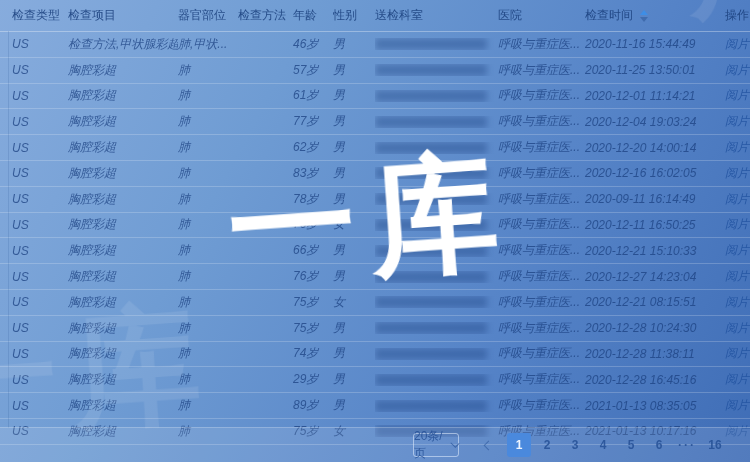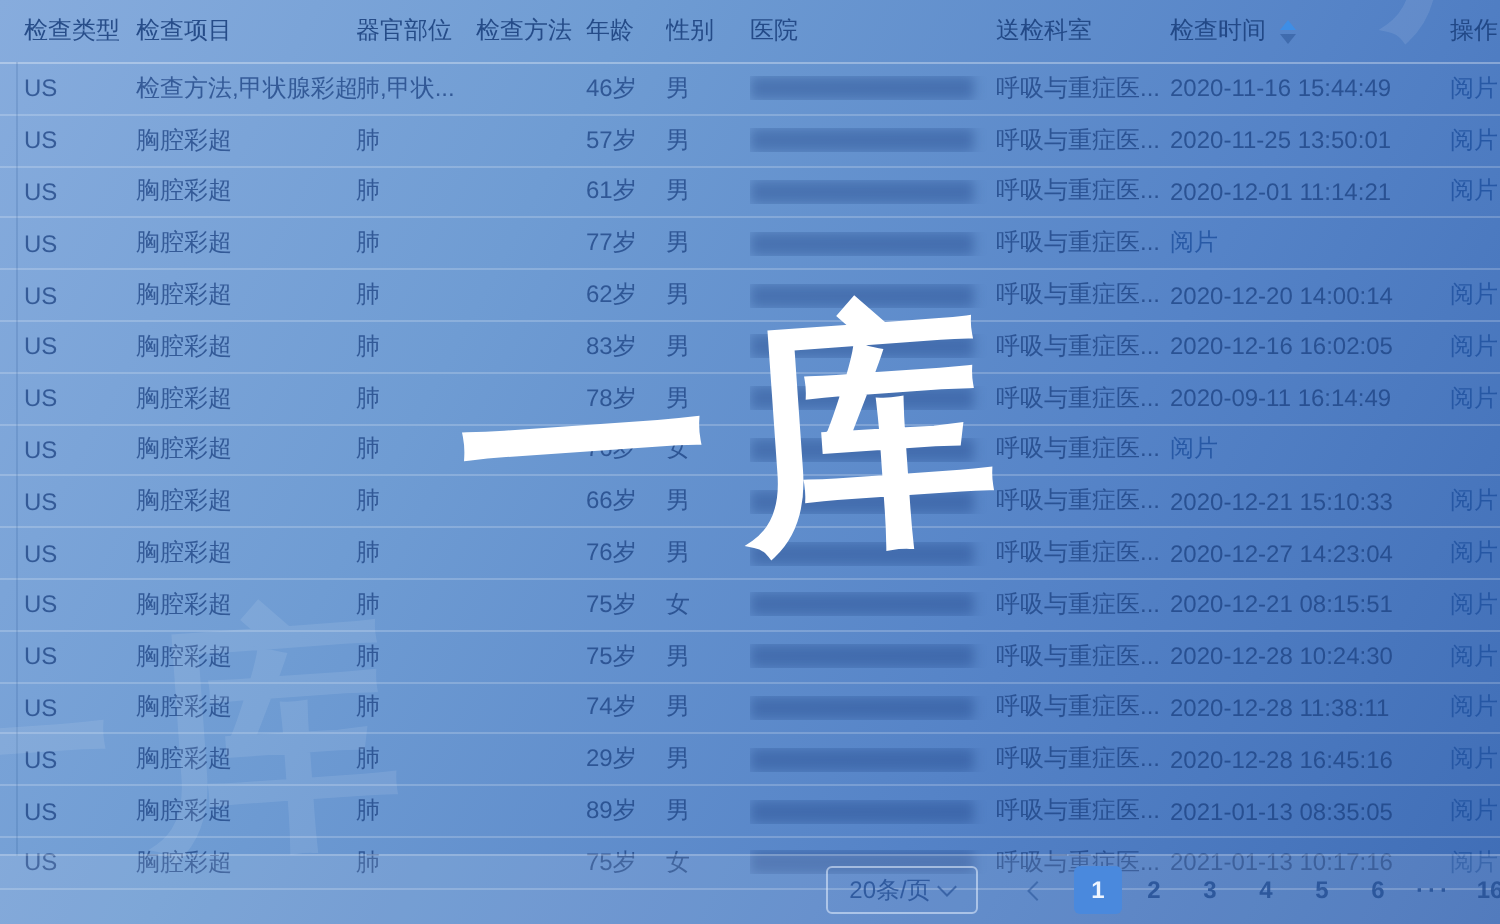--- a/index.html
+++ b/index.html
@@ -13,21 +13,21 @@
     display:grid;
     grid-template-columns:56px 110px 60px 55px 40px 42px 123px 87px 140px 60px;
     padding-left:12px;align-items:center;
   }
   .thead{height:31px;border-bottom:1px solid rgba(255,255,255,.32);}
   .th{
     font-size:12px;font-weight:400;color:rgba(26,64,125,.88);
     white-space:nowrap;overflow:hidden;display:flex;align-items:center;gap:5px;
     padding-right:6px;
   }
-  .trow{height:24.8px;border-bottom:1px solid rgba(255,255,255,.20);}
+  .trow{height:24.8px;border-bottom:1px solid rgba(255,255,255,.20);font-style:italic;}
   .td{
     font-size:12px;color:rgba(28,66,130,.75);
     white-space:nowrap;overflow:hidden;padding-right:6px;
   }
   .redact{
     width:112px;height:12px;border-radius:2px;
     background:rgba(25,62,128,.38);filter:blur(3px);
   }
   .link{color:rgba(33,82,160,.85);cursor:pointer;}
   .left-hairline{position:absolute;left:8px;top:31px;bottom:34px;width:1px;background:rgba(46,86,150,.18);}
@@ -43,21 +43,21 @@
   }
   .wm-ghost{position:absolute;z-index:4;font-size:128px;font-weight:800;letter-spacing:14px;line-height:1;
     color:#ffffff;opacity:.09;transform:rotate(-4deg);white-space:nowrap;pointer-events:none;}
   
   .pagebar{
     position:absolute;left:0;right:0;bottom:0;height:34px;
     background:rgba(255,255,255,.10);border-top:1px solid rgba(255,255,255,.22);
   }
   .pager{position:absolute;left:413px;top:5px;display:flex;align-items:center;height:24px;}
   .sizer{
-    width:76px;height:24px;box-sizing:border-box;border:1px solid rgba(230,240,255,.55);
+    width:46px;height:24px;box-sizing:border-box;border:1px solid rgba(230,240,255,.55);
     border-radius:3px;display:flex;align-items:center;justify-content:center;gap:5px;
     color:rgba(35,78,148,.80);font-size:12px;margin-right:22px;cursor:pointer;
   }
   .chev{display:inline-block;width:6px;height:6px;border-left:1.4px solid currentColor;border-bottom:1.4px solid currentColor;}
   .chev-down{transform:rotate(-45deg);margin-top:-3px;color:rgba(35,78,148,.65);}
   .chev-left{transform:rotate(45deg);}
   .nav-btn{width:14px;height:24px;display:flex;align-items:center;justify-content:center;color:rgba(38,82,150,.55);cursor:pointer;}
   .nav-prev{margin-right:12px;}
   .pg{
     width:24px;height:24px;line-height:24px;text-align:center;border-radius:3px;
@@ -86,24 +86,24 @@
       <div class="th">
         <span>检查方法</span>
       </div>
       <div class="th">
         <span>年龄</span>
       </div>
       <div class="th">
         <span>性别</span>
       </div>
       <div class="th">
+        <span>送检科室</span>
+      </div>
+      <div class="th">
         <span>医院</span>
-      </div>
-      <div class="th">
-        <span>送检科室</span>
       </div>
       <div class="th">
         <span>检查时间</span>
         <span class="sort">
           <i class="tri-up"></i>
           <i class="tri-down"></i>
         </span>
       </div>
       <div class="th">
         <span>操作</span>
@@ -156,20 +156,21 @@
         <div class="td">US</div>
         <div class="td">胸腔彩超</div>
         <div class="td">肺</div>
         <div class="td"></div>
         <div class="td">77岁</div>
         <div class="td">男</div>
         <div class="td">
           <div class="redact"></div>
         </div>
         <div class="td">呼吸与重症医...</div>
+        <div class="td">2020-12-04 19:03:24</div>
         <div class="td"><span class="link">阅片</span></div>
       </div>
       <div class="trow grid">
         <div class="td">US</div>
         <div class="td">胸腔彩超</div>
         <div class="td">肺</div>
         <div class="td"></div>
         <div class="td">62岁</div>
         <div class="td">男</div>
         <div class="td">
@@ -211,20 +212,21 @@
         <div class="td">US</div>
         <div class="td">胸腔彩超</div>
         <div class="td">肺</div>
         <div class="td"></div>
         <div class="td">76岁</div>
         <div class="td">女</div>
         <div class="td">
           <div class="redact"></div>
         </div>
         <div class="td">呼吸与重症医...</div>
+        <div class="td">2020-12-11 16:50:25</div>
         <div class="td"><span class="link">阅片</span></div>
       </div>
       <div class="trow grid">
         <div class="td">US</div>
         <div class="td">胸腔彩超</div>
         <div class="td">肺</div>
         <div class="td"></div>
         <div class="td">66岁</div>
         <div class="td">男</div>
         <div class="td">

